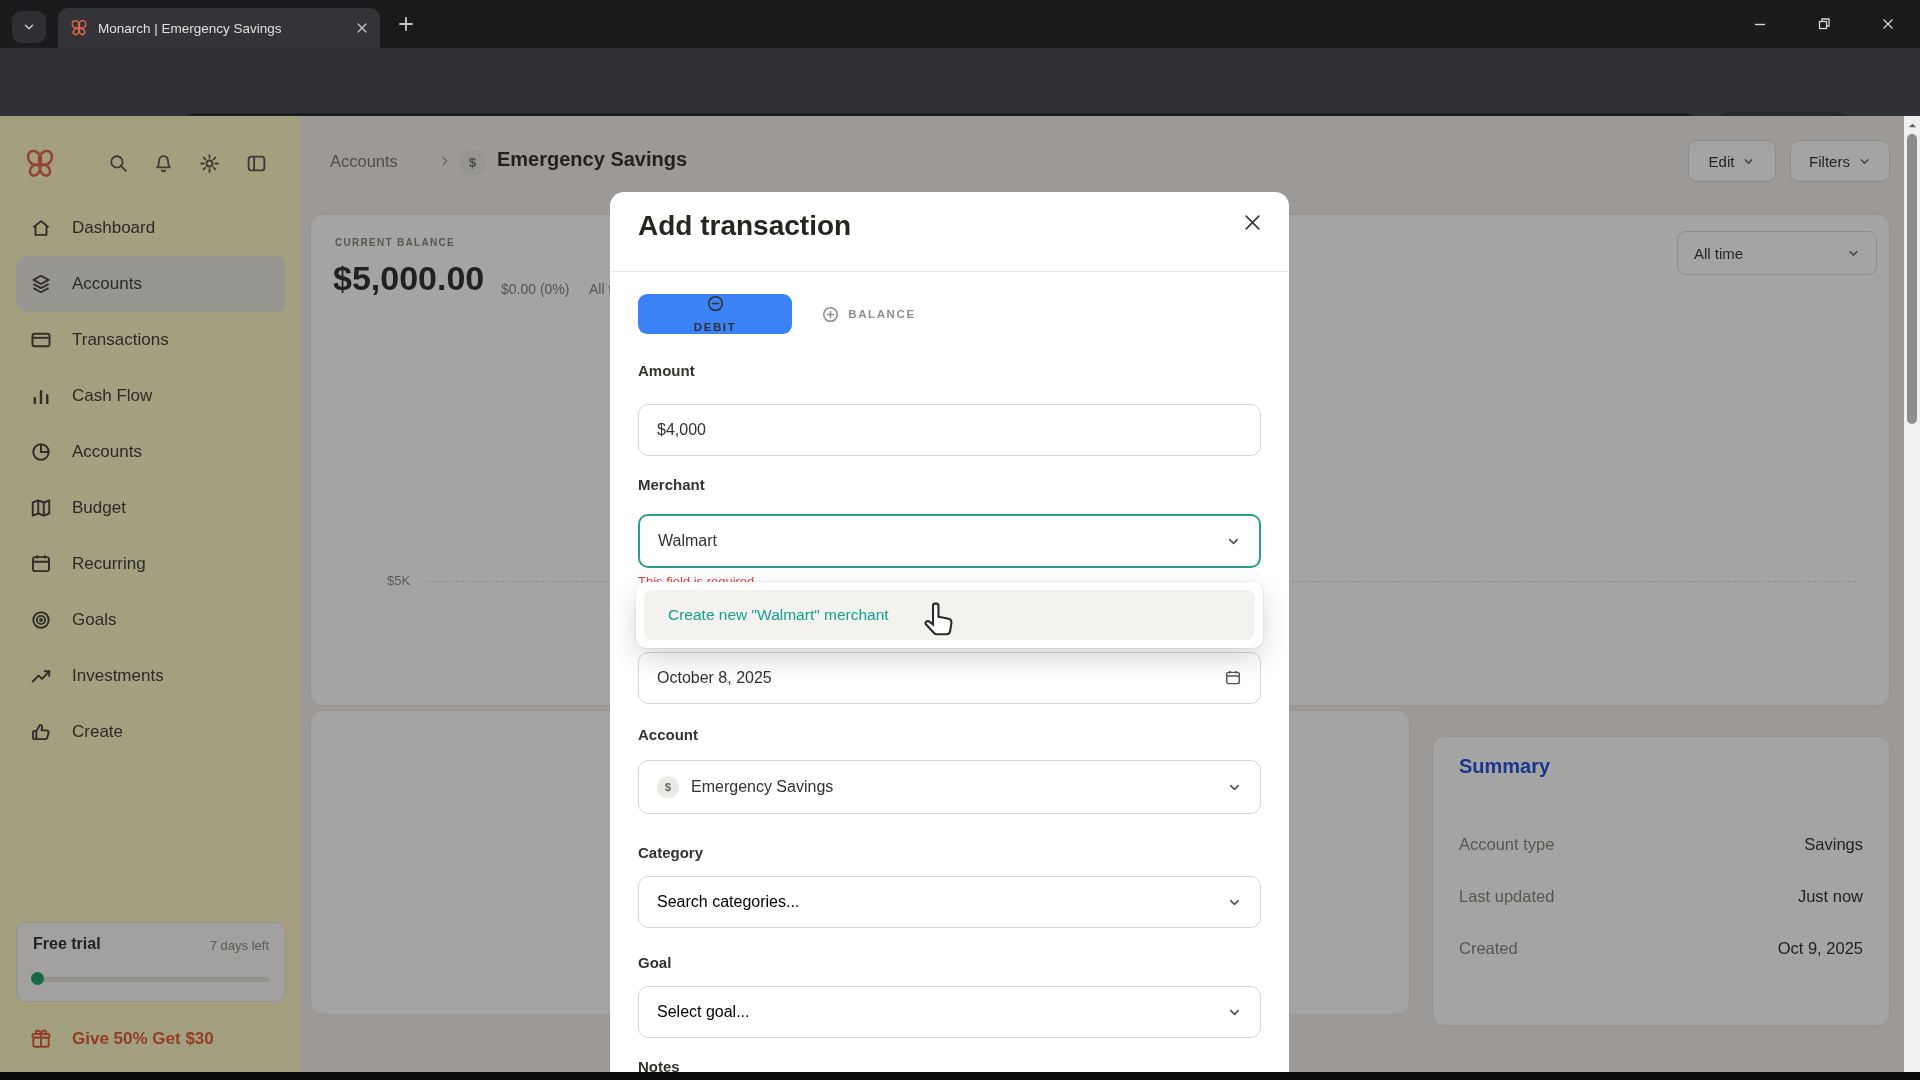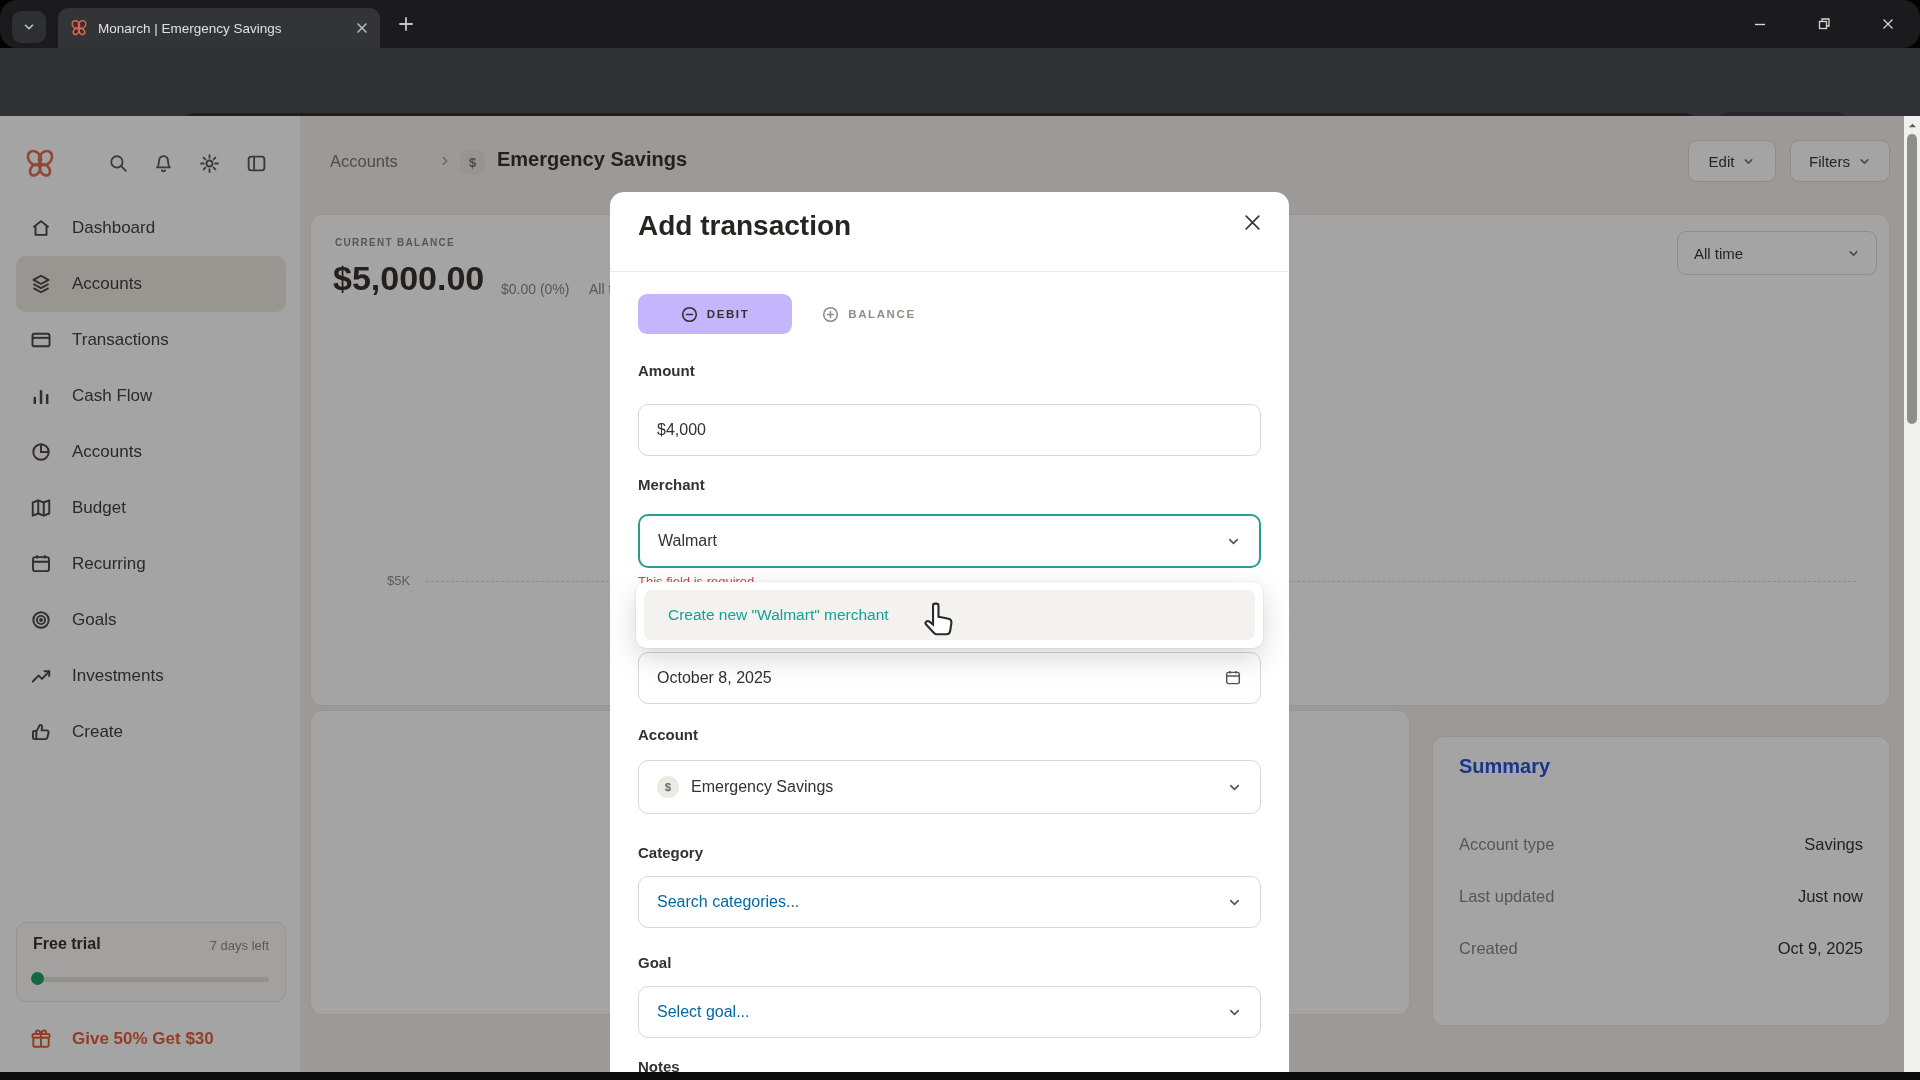--- a/index.html
+++ b/index.html
@@ -6,39 +6,39 @@
   html,body { width:1920px; height:1080px; background:#000; }
   #screen {
     position:relative; width:1920px; height:1080px; overflow:hidden;
     font-family:"Liberation Sans", sans-serif; -webkit-font-smoothing:antialiased;
   }
   .abs { position:absolute; }
   .icon { display:inline-flex; align-items:center; justify-content:center; }
   svg { display:block; }
 
   
-  #tabbar { left:0; top:0; width:1920px; height:48px; background:#1b1b1e;border-radius:17px; }
+  #tabbar { left:0; top:0; width:1920px; height:48px; background:#1b1b1e; }
   #tab-search-btn { left:12px; top:11px; width:34px; height:32px; background:#2e2f33; border-radius:9px; color:#c9c9c9; display:flex; align-items:center; justify-content:center; }
   #active-tab { left:58px; top:8px; width:322px; height:40px; background:#323438; border-radius:10px 10px 0 0; display:flex; align-items:center; padding:0 12px; }
   #tab-title { color:#e0e0de; font-size:13.5px; margin-left:10px; flex:1; white-space:nowrap; overflow:hidden; text-overflow:ellipsis; }
   #tab-close { color:#bdbdbb; margin-left:8px; }
   #new-tab-btn { left:396px; top:14px; color:#c6c6c4; }
   #win-controls { right:0; top:0; height:48px; display:flex; align-items:center; }
   .winbtn { width:64px; height:48px; display:flex; align-items:center; justify-content:center; color:#d6d6d4; }
 
   #toolbar { left:0; top:48px; width:1920px; height:68px; background:#303134; }
   .navic { color:#cfcfcd; }
   #urlbar { left:178px; top:65px; width:1524px; height:37px; background:#1d1e20; border-radius:19px; display:flex; align-items:center; padding:0 14px; }
   #url-text { color:#e6e6e4; font-size:15px; margin-left:12px; flex:1; white-space:nowrap; overflow:hidden; }
   .omni-ic { color:#cfcfcd; margin-left:22px; }
   #incognito-chip { left:1712px; top:64px; width:142px; height:39px; background:#26272b; border-radius:20px; display:flex; align-items:center; justify-content:center; color:#e6e6e4; font-size:14px; gap:8px; }
 
   
   #app { left:0; top:116px; width:1904px; height:956px; background:#f0eeea; overflow:hidden; }
-  #sidebar { left:0; top:0; width:300px; height:956px; background:#ffffff; }
+  #sidebar { left:0; top:0; width:300px; height:956px; background:#fef9c3; }
   .nav-item { position:absolute; left:16px; width:270px; height:56px; display:flex; align-items:center; padding-left:14px; gap:20px; color:#3b3a35; font-size:17px; border-radius:10px; }
   .nav-item.active { background:#eae8e1; }
   .nav-ic { color:#44423c; }
   #trial-card { left:16px; top:806px; width:270px; height:80px; background:#fbfaf7; border:1px solid #e7e5df; border-radius:10px; }
   #trial-track { position:absolute; left:16px; right:16px; top:54px; height:5px; background:#e2e0d9; border-radius:3px; }
   #trial-dot { position:absolute; left:14px; top:49px; width:13px; height:13px; border-radius:50%; }
 
   
   .card { position:absolute; background:#ffffff; border:1px solid #e8e6e0; border-radius:12px; }
   .btn { position:absolute; height:42px; background:#fff; border:1px solid #dcdad3; border-radius:9px; display:flex; align-items:center; justify-content:center; gap:8px; font-size:15px; color:#33322e; }
@@ -46,24 +46,24 @@
   .sum-row { position:absolute; left:26px; right:26px; height:22px; font-size:16.5px; }
   .sum-row .v { position:absolute; right:0; color:#2e2d29; }
   .sum-row .k { position:absolute; left:0; color:#85837b; }
 
   
   #overlay { left:0; top:116px; width:1904px; height:956px; background:rgba(18,17,15,0.38); z-index:50; }
   #modal { left:610px; top:192px; width:679px; height:888px; background:#fff; border-radius:14px 14px 0 0; z-index:60; overflow:hidden; }
   .m-lbl { position:absolute; left:28px; font-size:15px; font-weight:bold; color:#33322e; }
   .m-input { position:absolute; left:28px; width:623px; background:#fff; border:1.5px solid #d9d7d1; border-radius:10px; display:flex; align-items:center; padding:0 18px; font-size:16px; color:#33322e; }
   .m-input .chev { margin-left:auto; color:#55534d; }
-  .ph { color:#0369a1; }
+  .ph { color:#000000; }
   #seg { position:absolute; left:28px; top:102px; width:308px; height:40px; display:flex; }
   .seg-tab { width:154px; height:40px; display:flex; align-items:center; justify-content:center; gap:9px; font-size:11.5px; font-weight:bold; letter-spacing:1.6px; }
-  .seg-tab.on { background:#c4b5fd; border-radius:9px; color:#33322e; }
+  .seg-tab.on { background:#3b82f6; border-radius:9px; color:#33322e;flex-direction:column; }
   .seg-tab.off { color:#908e86; }
   #merch-dd { position:absolute; left:26px; top:390px; width:627px; height:66px; background:#fff; border-radius:10px; box-shadow:0 10px 28px rgba(0,0,0,0.16), 0 0 0 1px rgba(0,0,0,0.04); z-index:5; }
   #merch-dd-row { position:absolute; left:8px; top:8px; right:8px; height:50px; background:#f3f2ee; border-radius:8px; display:flex; align-items:center; padding-left:24px; font-size:15.5px; }
   #scrollbar { left:1904px; top:116px; width:16px; height:956px; background:#f0f0ee; z-index:55; }
   #scroll-thumb { position:absolute; left:3px; top:18px; width:10px; height:290px; background:#8d8d8b; border-radius:5px; }
   #bottom-strip { left:0; top:1072px; width:1920px; height:8px; background:#0c0c0c; z-index:90; }
   #cursor { z-index:70; }
 </style>
 </head>
 <body>

